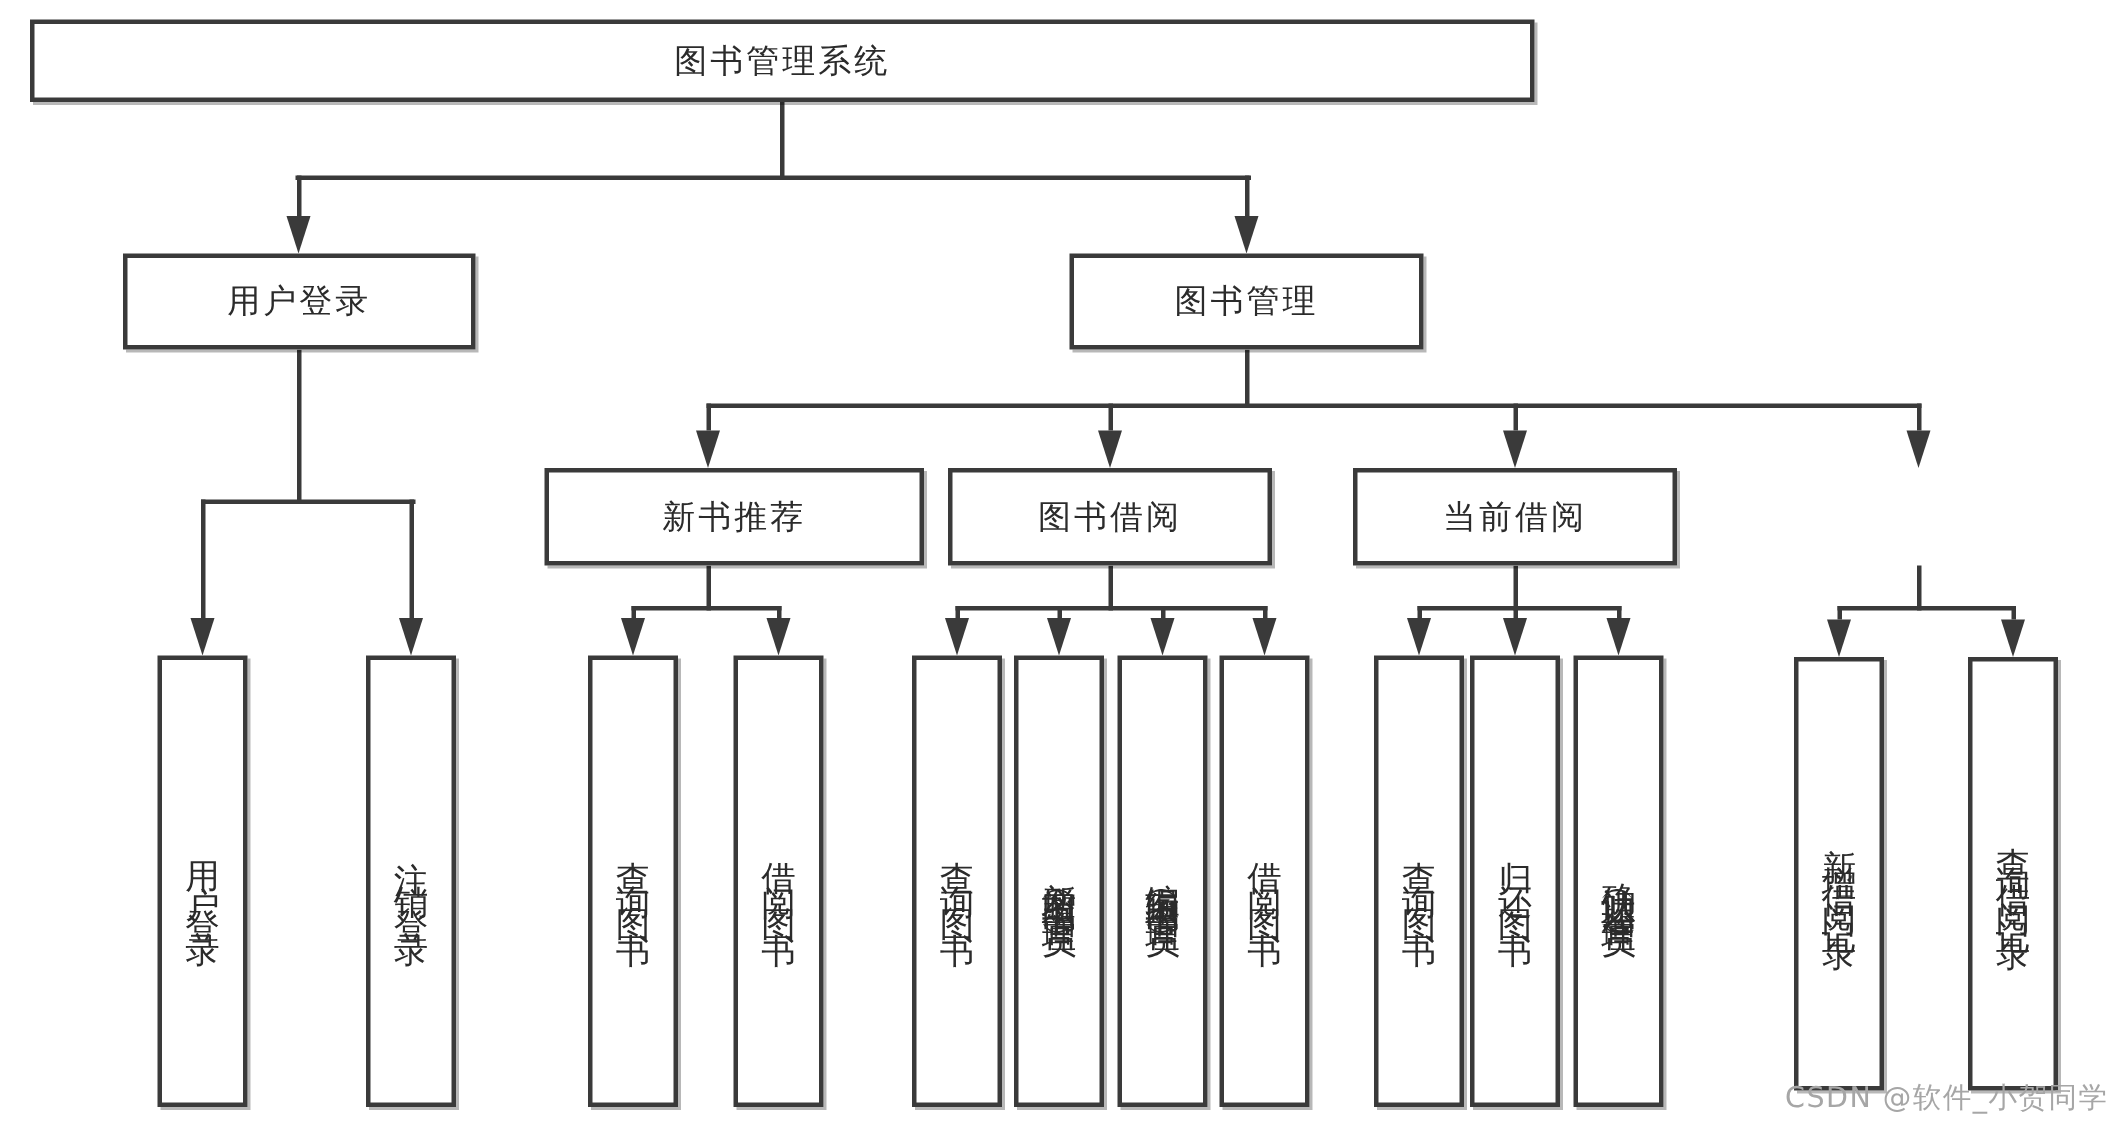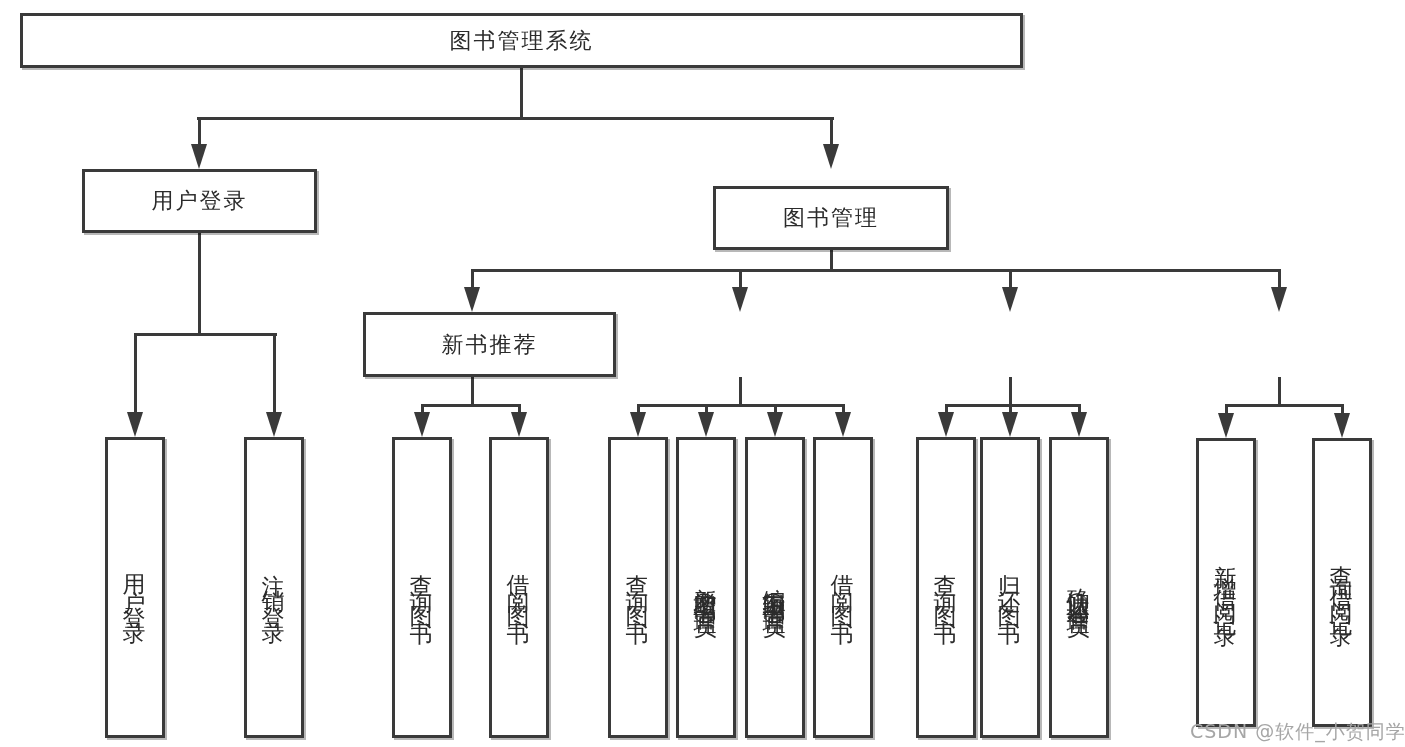--- a/index.html
+++ b/index.html
@@ -97,26 +97,32 @@
   <div class="line v" style="left:1341px;top:404px;height:9px;"></div>
   <div class="head" style="left:1334px;top:413px;"></div>
 
   <div class="box" style="left:20px;top:13px;width:1003px;height:55px;">
     <span class="label">图书管理系统</span>
   </div>
 
   <div class="box" style="left:82px;top:169px;width:235px;height:64px;">
     <span class="label">用户登录</span>
   </div>
-  <div class="box" style="left:713px;top:169px;width:236px;height:64px;margin-top:17px;">
+  <div class="box" style="left:713px;top:169px;width:236px;height:64px;">
     <span class="label">图书管理</span>
   </div>
 
   <div class="box" style="left:363px;top:312px;width:253px;height:65px;">
     <span class="label">新书推荐</span>
+  </div>
+  <div class="box" style="left:632px;top:312px;width:216px;height:65px;">
+    <span class="label">图书借阅</span>
+  </div>
+  <div class="box" style="left:902px;top:312px;width:216px;height:65px;">
+    <span class="label">当前借阅</span>
   </div>
 
   <div class="box leaf" style="left:105px;top:437px;width:60px;height:301px;">
     <span class="label" style="letter-spacing: 16px;">用户登录</span>
   </div>
   <div class="box leaf" style="left:244px;top:437px;width:60px;height:301px;">
     <span class="label" style="letter-spacing: 16px;">注销登录</span>
   </div>
 
   <div class="box leaf" style="left:392px;top:437px;width:60px;height:301px;">

